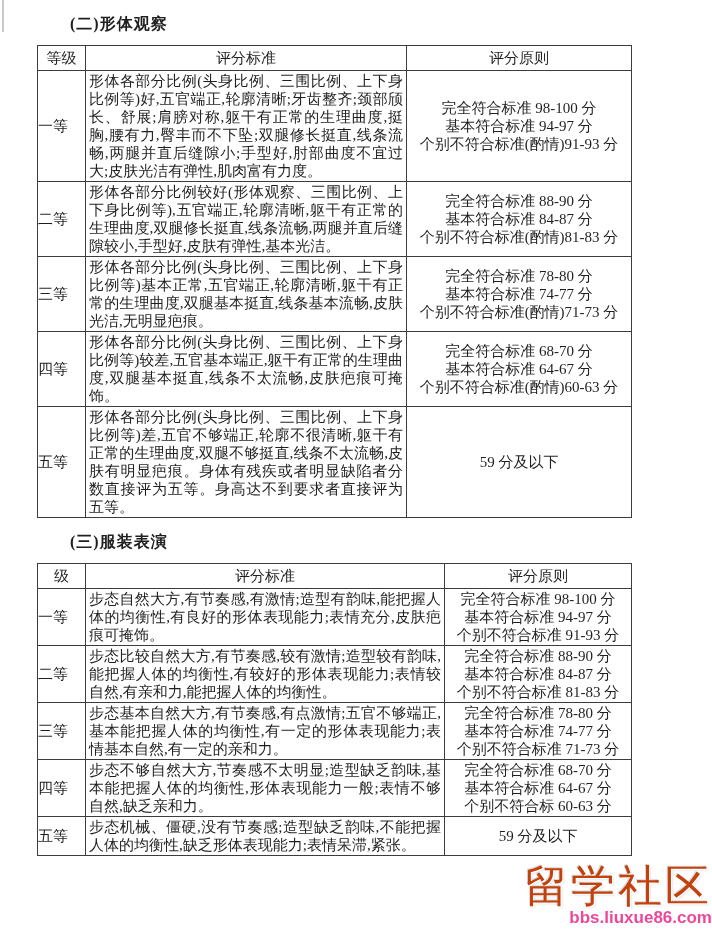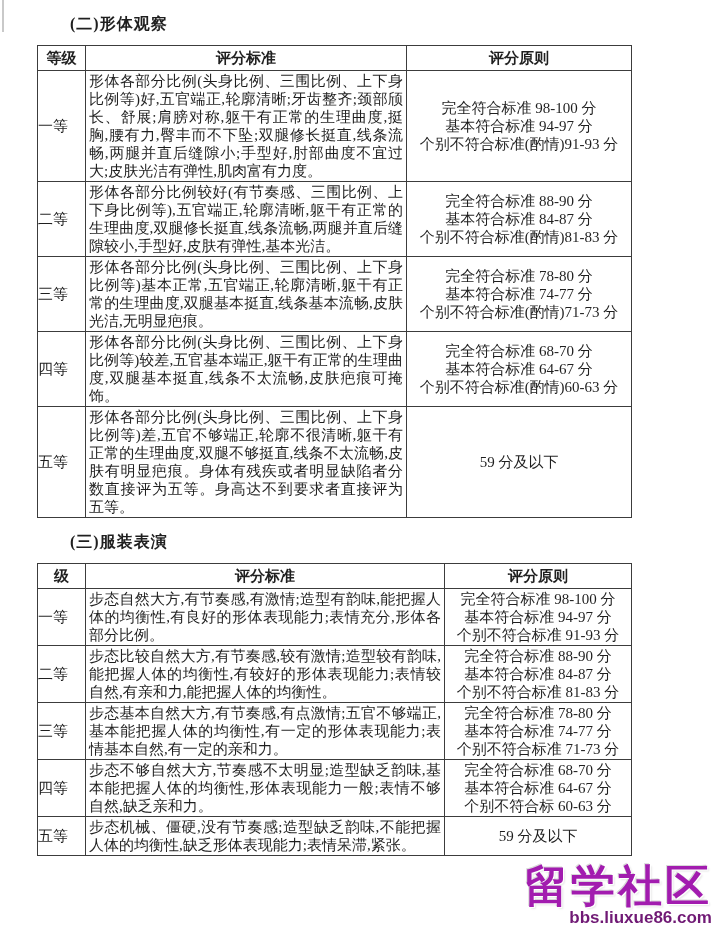--- a/index.html
+++ b/index.html
@@ -24,44 +24,44 @@
     width:594px;
   }
   th,td{
     border:1px solid #3c3c3c;
     font-size:15px;
     line-height:18px;
     padding:1px 3px;
     box-sizing:border-box;
   }
   th{
-    font-weight:700;
+    font-weight:400;
     text-align:center;
     font-size:15px;
     padding:3px 0;
   }
   td.grade{text-align:left;vertical-align:middle;padding:0;}
   td.criteria{text-align:justify;vertical-align:middle;}
   td.principles{vertical-align:middle;white-space:pre-line;text-align:center;}
   .section{margin-bottom:14px;}
   .section2{margin-top:7px;}
   .watermark{
     position:absolute;right:0;bottom:2px;
     text-align:right;z-index:5;
     font-family:"Liberation Sans", sans-serif;
     pointer-events:none;
   }
   .watermark-name{
-    font-size:44px;font-weight:700;line-height:1.05;
-    color:#a21caf;letter-spacing:3px;
+    font-size:44px;font-weight:400;line-height:1.05;
+    color:#c2410c;letter-spacing:3px;
     text-shadow:1px 1px 0 #ffffff,-1px -1px 0 #d8d8d8,2px 2px 2px #e8e8e8;
   }
   .watermark-site{
     font-size:17px;font-weight:700;line-height:1.1;
-    color:#701a75;
+    color:#ec4899;
     text-shadow:1px 1px 0 #ffffff;
   }
 </style>
 </head>
 <body>
 
 <div class="edge-mark"></div>
 
 <div class="page">
 
@@ -83,21 +83,21 @@
       <tbody>
         <tr>
           <td class="grade">一等</td>
           <td class="criteria">形体各部分比例(头身比例、三围比例、上下身比例等)好,五官端正,轮廓清晰;牙齿整齐;颈部颀长、舒展;肩膀对称,躯干有正常的生理曲度,挺胸,腰有力,臀丰而不下坠;双腿修长挺直,线条流畅,两腿并直后缝隙小;手型好,肘部曲度不宜过大;皮肤光洁有弹性,肌肉富有力度。</td>
           <td class="principles">完全符合标准 98-100 分
 基本符合标准 94-97 分
 个别不符合标准(酌情)91-93 分</td>
         </tr>
         <tr>
           <td class="grade">二等</td>
-          <td class="criteria">形体各部分比例较好(有节奏感、三围比例、上下身比例等),五官端正,轮廓清晰,躯干有正常的生理曲度,双腿修长挺直,线条流畅,两腿并直后缝隙较小,手型好,皮肤有弹性,基本光洁。</td>
+          <td class="criteria">形体各部分比例较好(形体观察、三围比例、上下身比例等),五官端正,轮廓清晰,躯干有正常的生理曲度,双腿修长挺直,线条流畅,两腿并直后缝隙较小,手型好,皮肤有弹性,基本光洁。</td>
           <td class="principles">完全符合标准 88-90 分
 基本符合标准 84-87 分
 个别不符合标准(酌情)81-83 分</td>
         </tr>
         <tr>
           <td class="grade">三等</td>
           <td class="criteria">形体各部分比例(头身比例、三围比例、上下身比例等)基本正常,五官端正,轮廓清晰,躯干有正常的生理曲度,双腿基本挺直,线条基本流畅,皮肤光洁,无明显疤痕。</td>
           <td class="principles">完全符合标准 78-80 分
 基本符合标准 74-77 分
 个别不符合标准(酌情)71-73 分</td>
@@ -129,21 +129,21 @@
       <thead>
         <tr>
           <th>级</th>
           <th>评分标准</th>
           <th>评分原则</th>
         </tr>
       </thead>
       <tbody>
         <tr>
           <td class="grade">一等</td>
-          <td class="criteria">步态自然大方,有节奏感,有激情;造型有韵味,能把握人体的均衡性,有良好的形体表现能力;表情充分,形体各部分比例。</td>
+          <td class="criteria">步态自然大方,有节奏感,有激情;造型有韵味,能把握人体的均衡性,有良好的形体表现能力;表情充分,皮肤疤痕可掩饰。</td>
           <td class="principles">完全符合标准 98-100 分
 基本符合标准 94-97 分
 个别不符合标准 91-93 分</td>
         </tr>
         <tr>
           <td class="grade">二等</td>
           <td class="criteria">步态比较自然大方,有节奏感,较有激情;造型较有韵味,能把握人体的均衡性,有较好的形体表现能力;表情较自然,有亲和力,能把握人体的均衡性。</td>
           <td class="principles">完全符合标准 88-90 分
 基本符合标准 84-87 分
 个别不符合标准 81-83 分</td>

